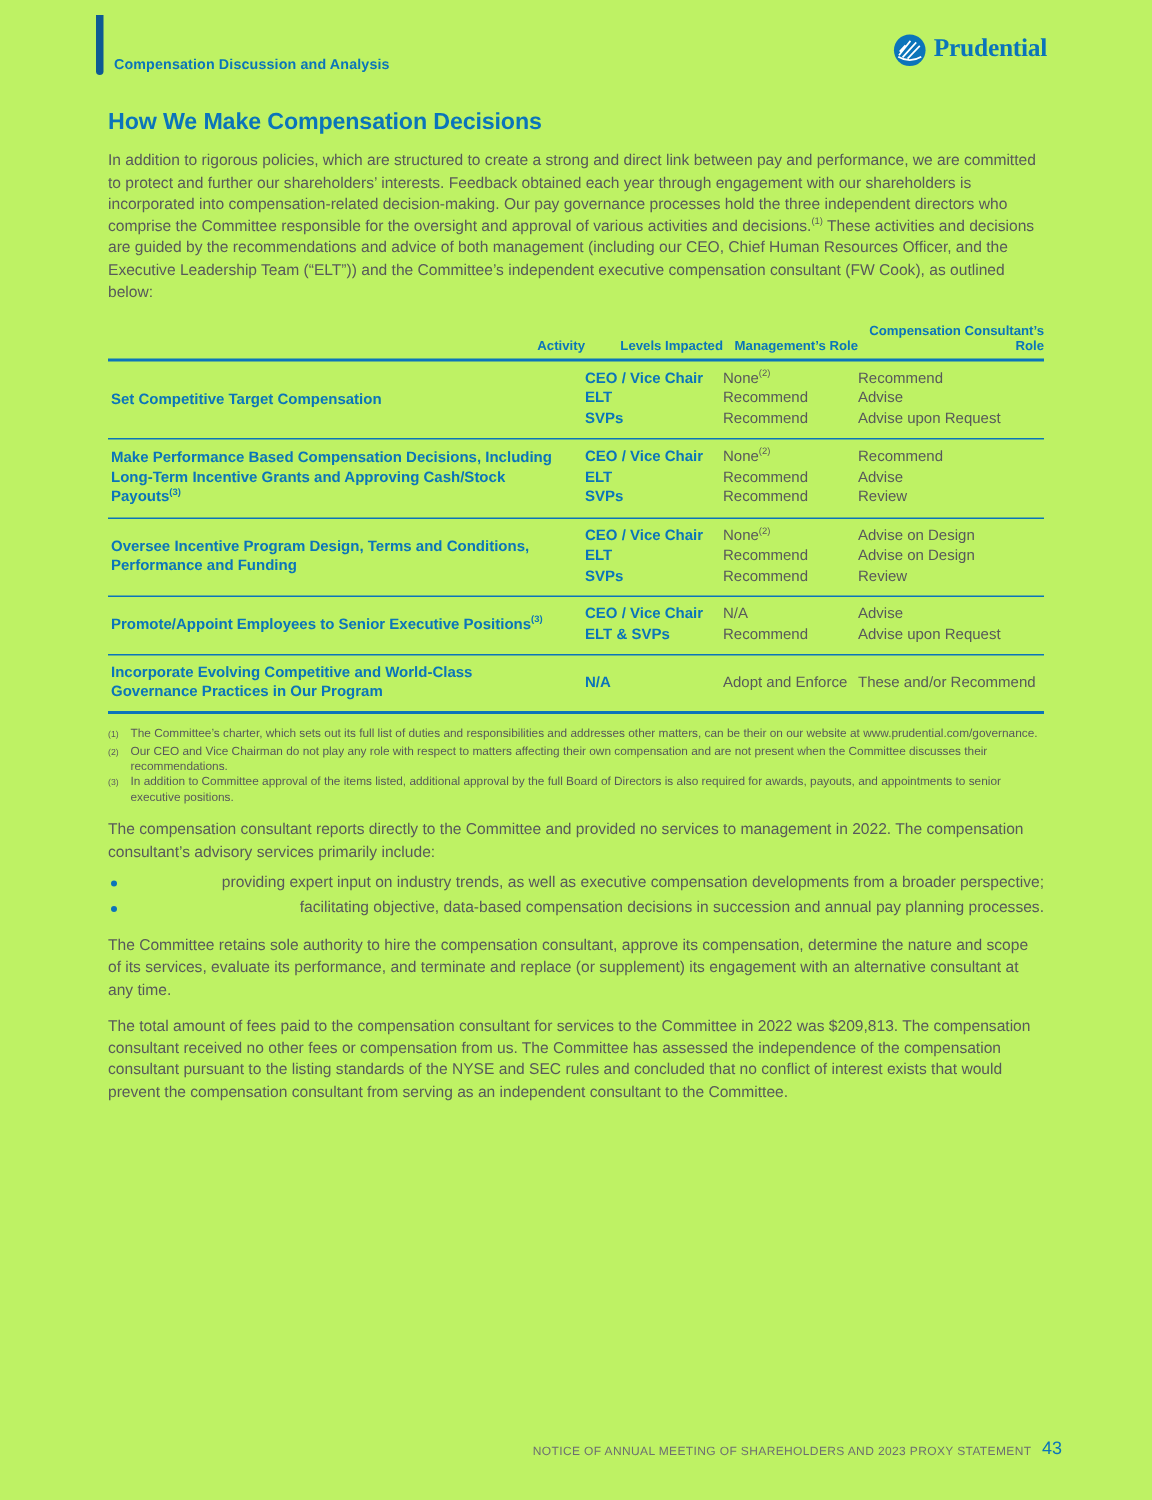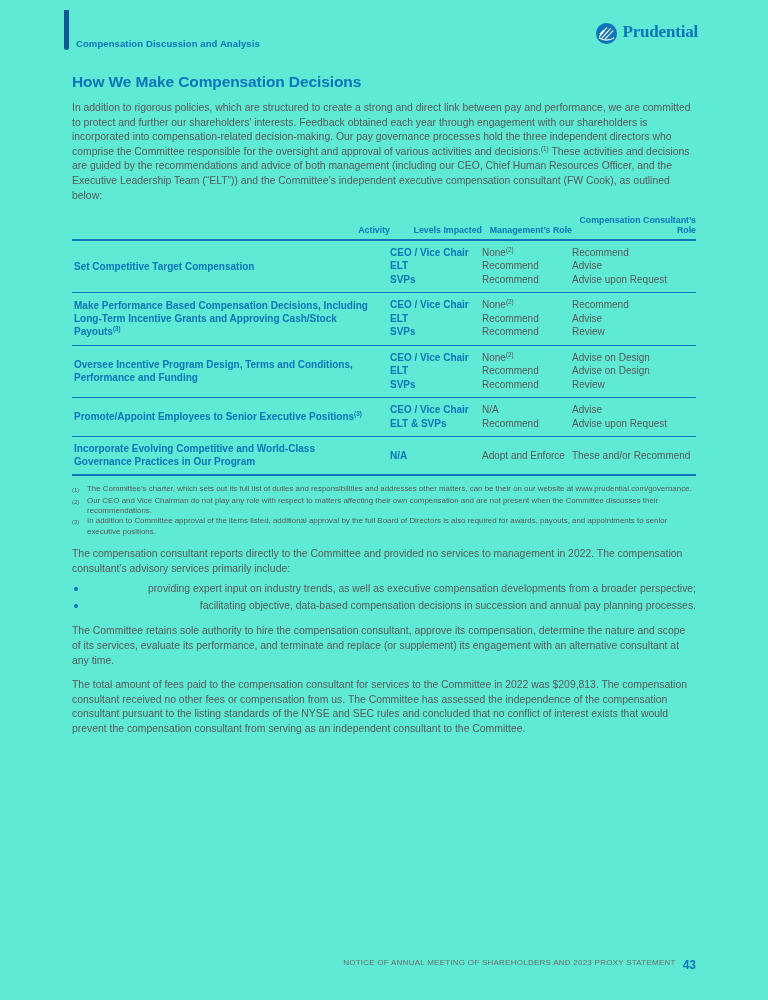--- a/index.html
+++ b/index.html
@@ -1,17 +1,17 @@
 <!DOCTYPE html>
 <html><head>
 <meta charset="utf-8">
 <style>
   html,body { margin:0; padding:0; background:#e9e9e9; }
   .page {
-    position:relative; width:768px; height:1000px; background:#5eead4;
+    position:relative; width:768px; height:1000px; background:#bef264;
     font-family:"Liberation Sans", sans-serif; overflow:hidden; margin:0 auto;
     color:#58595b;
   }
   
   .masthead {
     display:flex; justify-content:space-between; align-items:flex-end;
     padding:0 70px 0 64px; height:50px;
   }
   .eyebrow-wrap { display:flex; align-items:flex-end; gap:7px; }
   .vbar { width:5px; height:40px; background:#0e5a93; border-radius:0 0 3px 3px; }
@@ -40,23 +40,23 @@
   .cell-role div { color:#58595b; }
   
   .footnotes { margin-top:8px; }
   .fn { display:grid; grid-template-columns:15px 1fr; font-size:7.9px; line-height:10.4px; color:#58595b; }
   .fn-marker { font-size:5.8px; padding-top:1px; }
   
   .bullets { margin-top:4px;text-align:right; }
   .bullet { display:grid; grid-template-columns:13px 1fr; align-items:baseline; font-size:10.4px; line-height:17px; color:#58595b; padding-left:2px; }
   .bullet .dot { width:4px; height:4px; border-radius:50%; background:#0b74ba; align-self:center; }
   
-  .pagefooter { position:absolute; right:72px; bottom:28px; display:flex; align-items:flex-start; gap:7px; }
+  .pagefooter { position:absolute; right:60px; bottom:28px; display:flex; align-items:flex-end; gap:7px; }
   .notice { font-size:8px; color:#6d6e71; letter-spacing:0.25px; }
-  .pagenum { font-size:12px; font-weight:bold; color:#0b74ba; }
+  .pagenum { font-size:12px; font-weight:normal; color:#0b74ba; }
 </style>
 </head>
 <body>
 
 <div class="page">
 
   <div class="masthead">
     <div class="eyebrow-wrap">
       <div class="vbar"></div>
       <div class="eyebrow">Compensation Discussion and Analysis</div>

